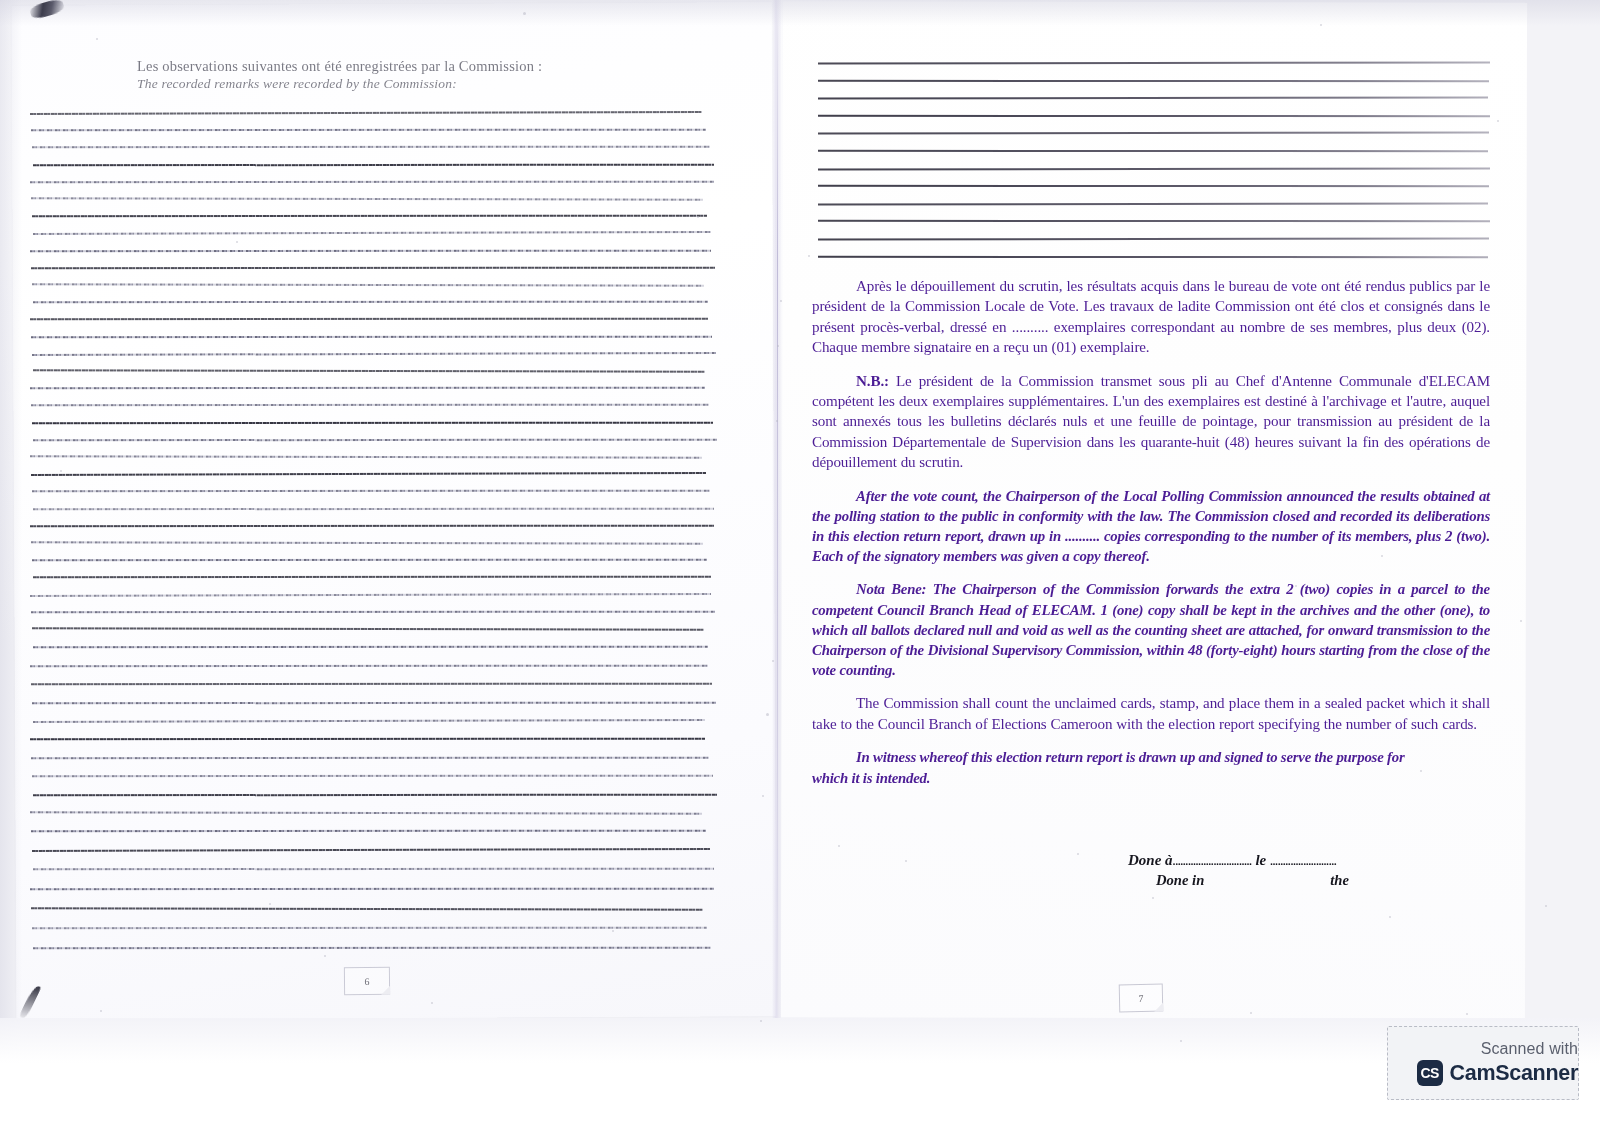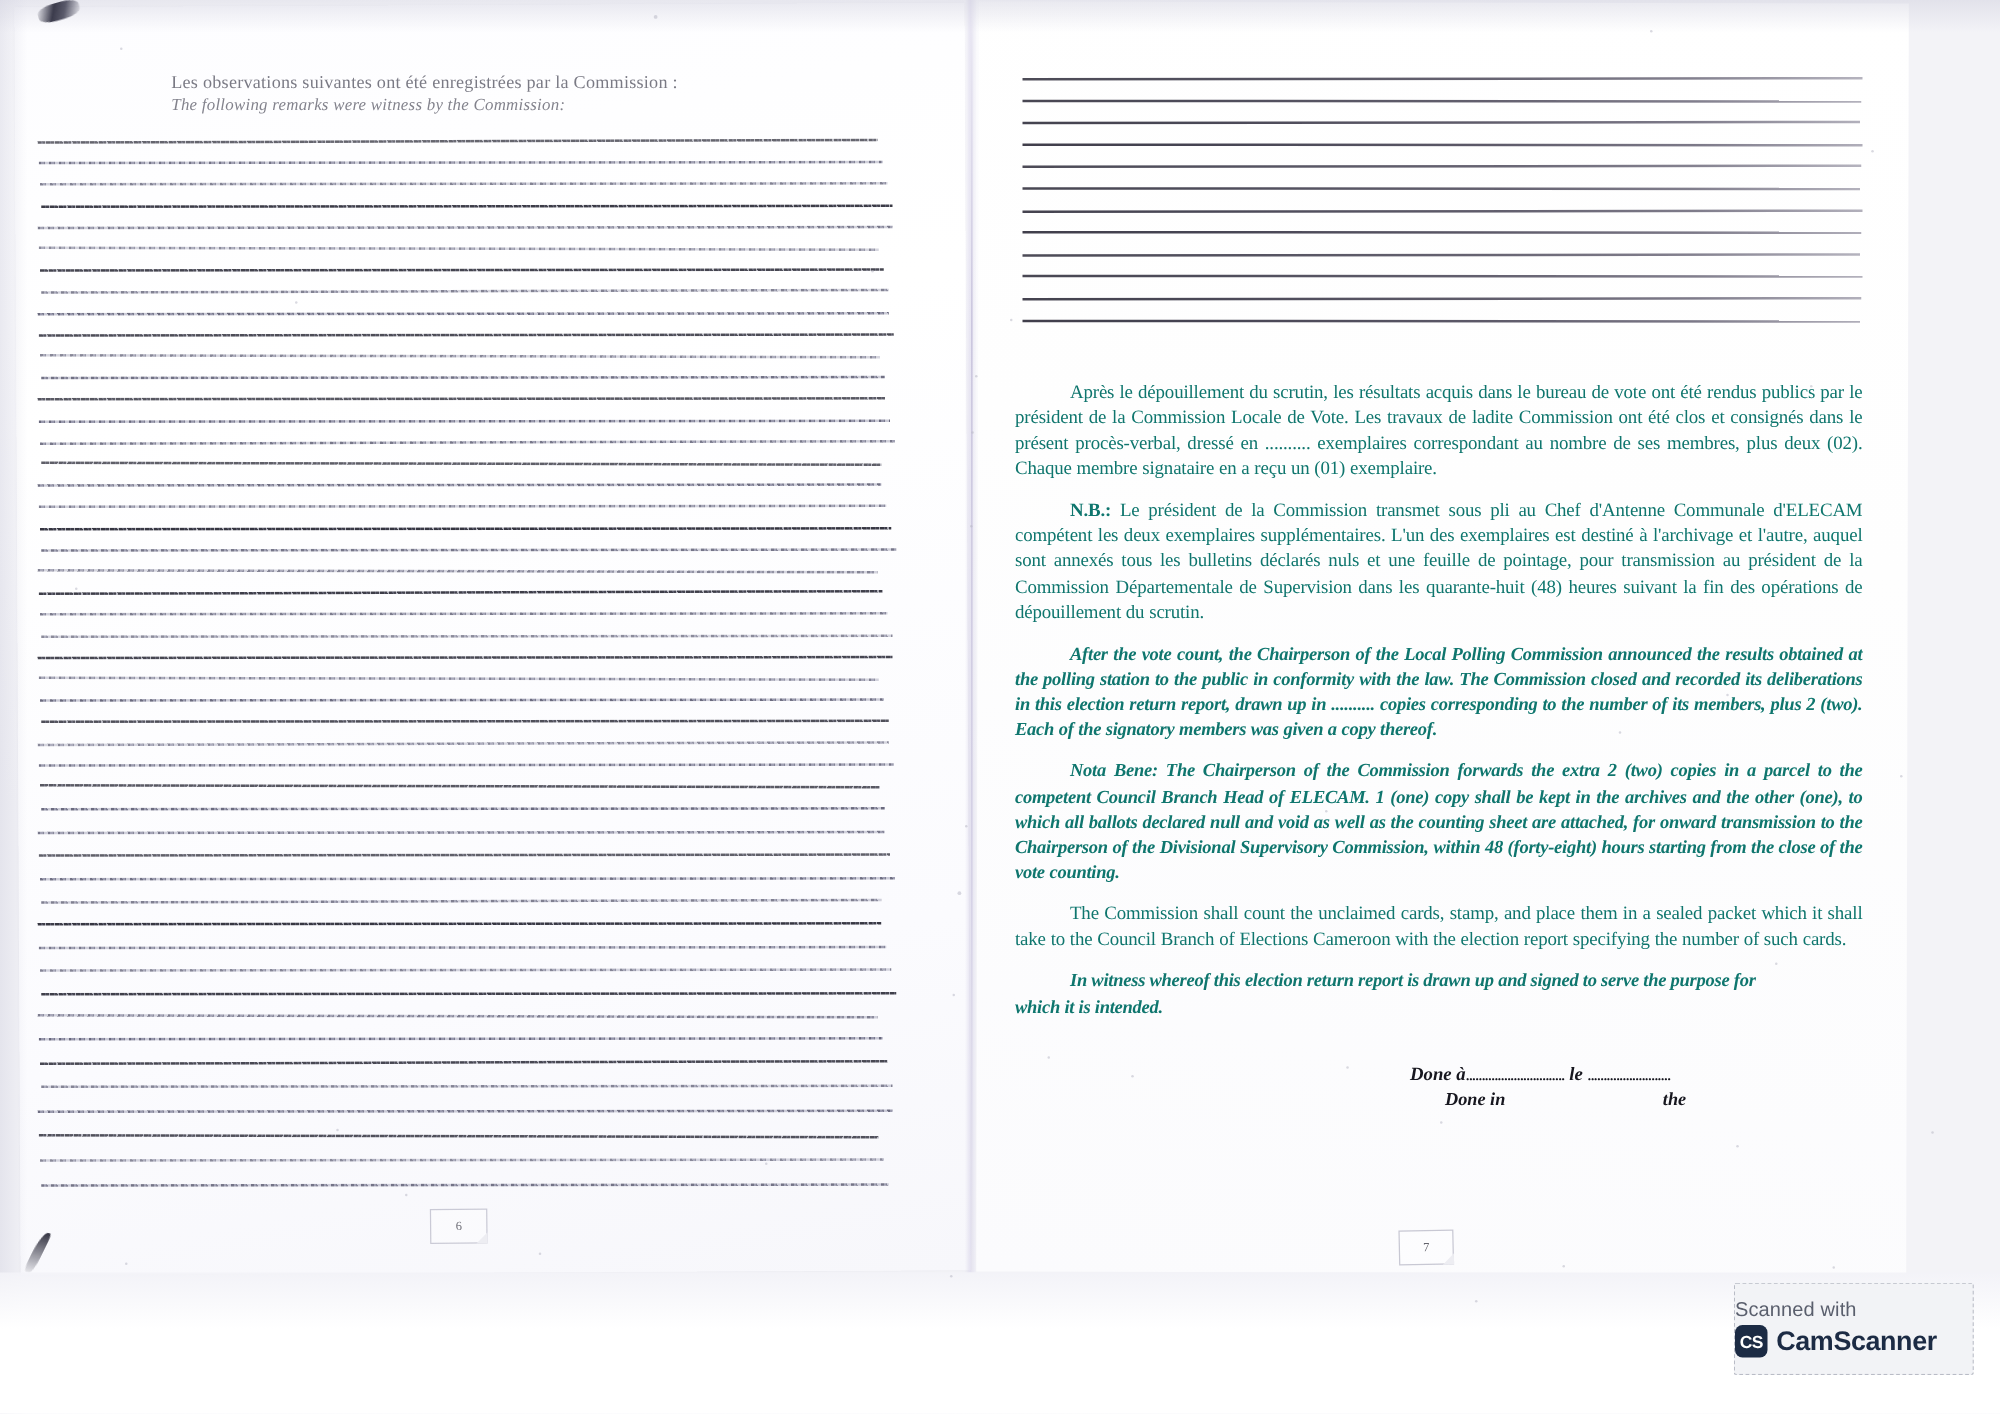--- a/index.html
+++ b/index.html
@@ -140,22 +140,21 @@
     letter-spacing: .2px;
     opacity: .58;
     filter: blur(0.3px);
   }
 
   
   .body-col {
     position: absolute;
     left: 812px;
     width: 678px;
-    color: #0f766e;
-    margin-top: 28px;
+    color: #4c1d95;
   }
   p.para {
     margin: 0 0 13px 0;
     text-align: justify;
     text-indent: 44px;
     font-size: 15.1px;
     line-height: 20.4px;
     font-family: "Liberation Serif", "DejaVu Serif", serif;
     letter-spacing: -0.12px;
     word-spacing: 0.2px;
@@ -236,21 +235,21 @@
   
   .camscanner {
     position: absolute;
     left: 1387px; top: 1026px;
     width: 192px; height: 74px;
     border: 1.6px dashed #b9bcc6;
     background: #f2f3f6;
     border-radius: 2px;
     display: flex;
     flex-direction: column;
-    align-items: flex-start;
+    align-items: flex-end;
     justify-content: center;
     gap: 2px;
     box-sizing: border-box;
   }
   .cs-top {
     font-family: "Liberation Sans", sans-serif;
     font-size: 16px;
     color: #5a5f6d;
     letter-spacing: .1px;
   }
@@ -287,21 +286,21 @@
   <div class="gutter"></div>
   <div class="gutter-line"></div>
   <div class="edge-shadow-top"></div>
   <div class="edge-shadow-left"></div>
 
   <div class="ink-mark"></div>
   <div class="ink-mark2"></div>
 
   <div>
     <div class="hdr hdr-fr">Les observations suivantes ont été enregistrées par la Commission :</div>
-    <div class="hdr hdr-en">The following remarks were witness by the Commission:</div>
+    <div class="hdr hdr-en">The recorded remarks were recorded by the Commission:</div>
 
     <div id="left-rules">
         <div class="rule " style="left: 30px; top: 112px; width: 672px; transform: rotate(-0.18deg); opacity: 0.7;"></div>
         <div class="rule soft" style="left: 31px; top: 129px; width: 675px; transform: rotate(-0.06deg); opacity: 0.84;"></div>
         <div class="rule soft" style="left: 32px; top: 146px; width: 678px; transform: rotate(-0.06deg); opacity: 0.75;"></div>
         <div class="rule " style="left: 33px; top: 164px; width: 681px; transform: rotate(-0.06deg); opacity: 0.89;"></div>
         <div class="rule soft" style="left: 30px; top: 181px; width: 684px; transform: rotate(-0.06deg); opacity: 0.8;"></div>
         <div class="rule soft" style="left: 31px; top: 198px; width: 672px; transform: rotate(0.12deg); opacity: 0.71;"></div>
         <div class="rule " style="left: 32px; top: 215px; width: 675px; transform: rotate(-0.06deg); opacity: 0.85;"></div>
         <div class="rule soft" style="left: 33px; top: 232px; width: 678px; transform: rotate(-0.18deg); opacity: 0.76;"></div>

